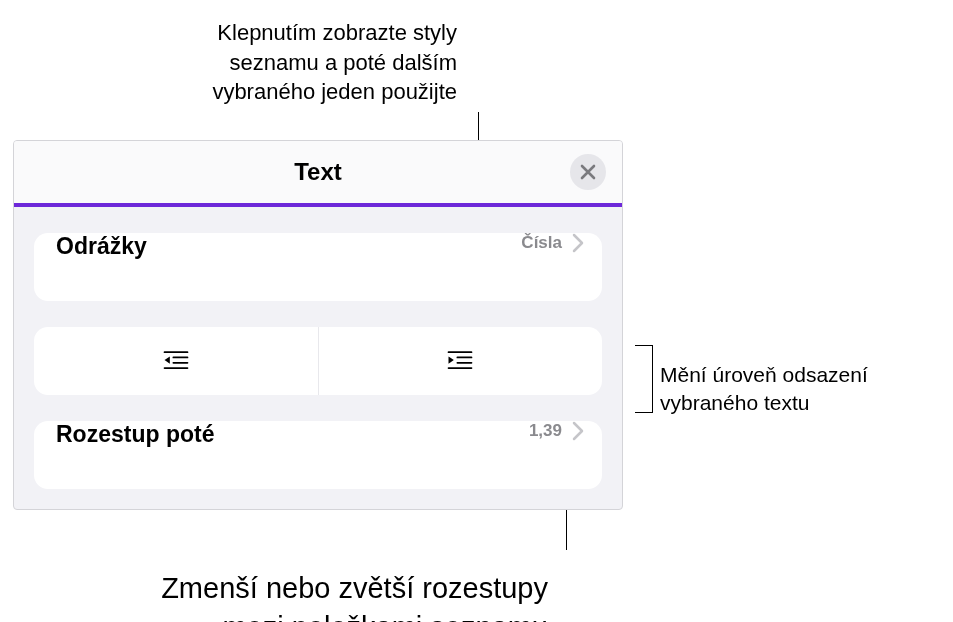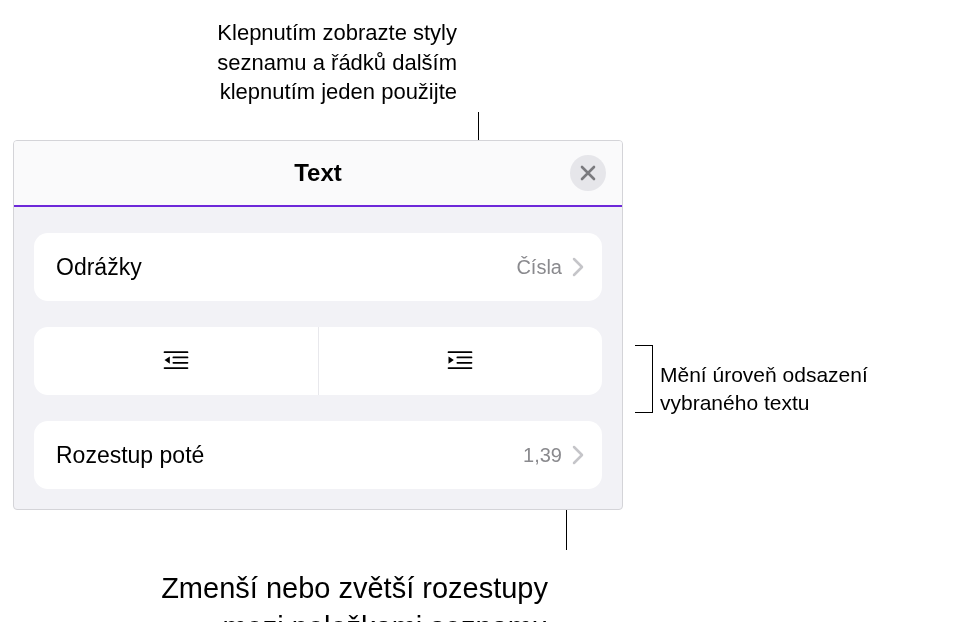--- a/index.html
+++ b/index.html
@@ -92,21 +92,21 @@
       height: 370px;
       background: #f2f2f6;
       border: 1px solid #d4d4d8;
       border-radius: 4px;
       overflow: hidden;
     }
     
     .panel-header {
       height: 66px;
       background: #fafafb;
-      border-bottom: 2px solid #6d28d9;
+      border-bottom: 4px solid #6d28d9;
       position: relative;
       display: flex;
       align-items: center;
       justify-content: center;
     }
     
     .panel-title {
       font-size: 24px;
       font-weight: 600;
       color: #000;
@@ -134,34 +134,35 @@
     
     .panel-body {
       padding: 26px 20px 0 20px;
     }
     
     .row {
       background: #ffffff;
       border-radius: 14px;
       height: 68px;
       display: flex;
-      align-items: center;
+      align-items: flex-start;
       padding: 0 18px 0 22px;
       margin-bottom: 26px;
       cursor: pointer;
+      font-weight: bold;
     }
     
     .row-label {
       font-size: 23px;
       color: #000;
       flex: 1;
     }
     
     .row-value {
-      font-size: 20px;
+      font-size: 17px;
       color: #8a8a8e;
       margin-right: 10px;
     }
     
     .chevron {
       width: 12px;
       height: 20px;
       flex-shrink: 0;
     }
     
@@ -191,21 +192,21 @@
       height: 28px;
     }
     
     .spacing-row {
       margin-bottom: 0;
     }
   </style>
 </head>
 <body>
 
-<div class="callout-top">Klepnutím zobrazte styly seznamu a řádků dalším klepnutím jeden použijte</div>
+<div class="callout-top">Klepnutím zobrazte styly seznamu a poté dalším vybraného jeden použijte</div>
 <div class="leader-top"></div>
 
 <div class="callout-right">Mění úroveň odsazení<br>vybraného textu</div>
 <div class="leader-right-bracket"></div>
 <div class="leader-right-stem"></div>
 
 <div class="callout-bottom">Zmenší nebo zvětší rozestupy<br>mezi položkami seznamu</div>
 <div class="leader-bottom"></div>
 
 <div class="panel">

